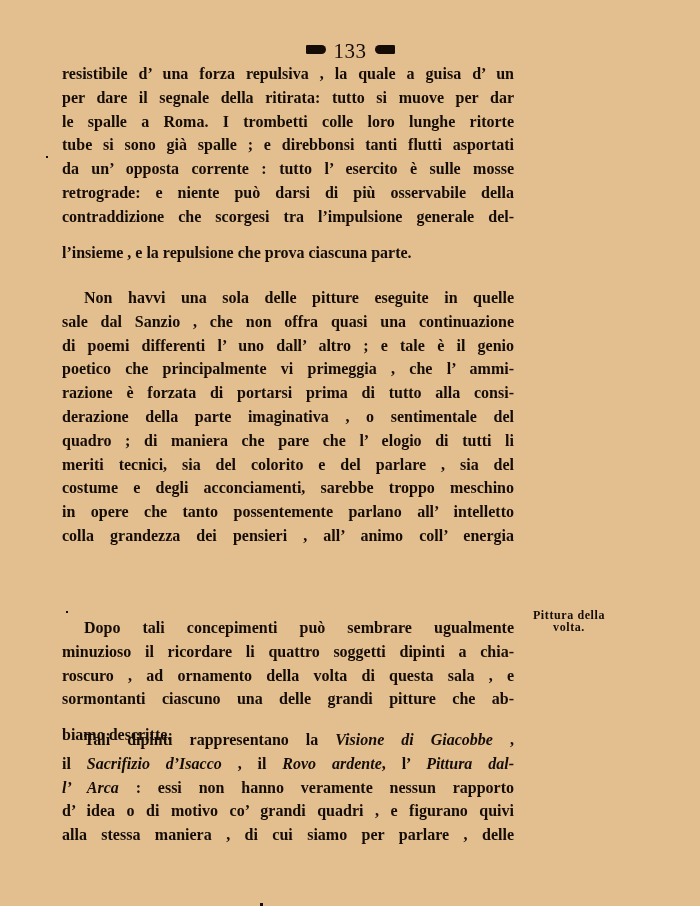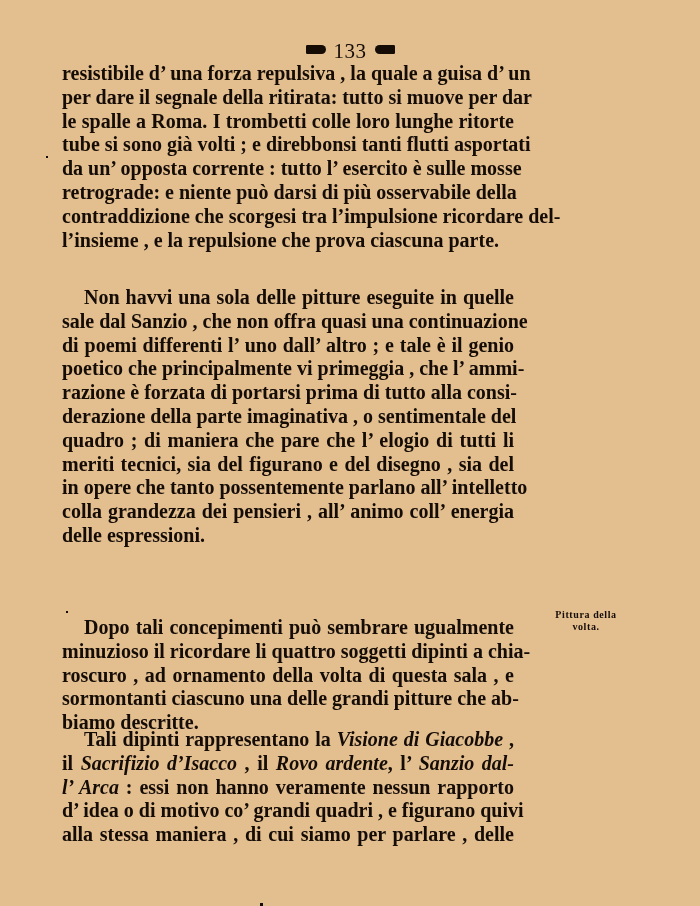--- a/index.html
+++ b/index.html
@@ -43,48 +43,49 @@
     }
     .header .num {
       display: inline-block;
       vertical-align: middle;
       letter-spacing: 0.5px;
     }
     .text {
       position: absolute;
       left: 62px;
       width: 452px;
-      font-size: 20px;
+      font-size: 16px;
       font-weight: bold;
       line-height: 23.8px;
     }
     .line {
       display: block;
       white-space: nowrap;
       text-align: justify;
       text-align-last: justify;
       height: 23.8px;
     }
     .line.last {
       text-align-last: left;
+      margin-top: 12px;
     }
     .line.indent {
       padding-left: 22px;
     }
     .p1 { top: 62px; }
     .p2 { top: 286px; font-family: Liberation Serif, serif; }
     .p3 { top: 616px; }
     .p4 { top: 728px; }
     em { font-style: italic; }
     .margin-note {
       position: absolute;
-      left: 539px;
+      left: 522px;
       top: 609px;
       width: 94px;
-      font-size: 10px;
+      font-size: 12px;
       font-weight: bold;
       line-height: 12px;
       text-align: center;
       letter-spacing: 0.6px;
     }
     .mark {
       position: absolute;
       background: #150c06;
     }
   </style>
@@ -92,52 +93,52 @@
 <body>
 
 <div class="header">
   <span class="orn left"></span><span class="num">133</span><span class="orn right"></span>
 </div>
 
 <div class="text p1">
   <span class="line">resistibile d’ una forza repulsiva , la quale a guisa d’ un</span>
   <span class="line">per dare il segnale della ritirata: tutto si muove per dar</span>
   <span class="line">le spalle a Roma. I trombetti colle loro lunghe ritorte</span>
-  <span class="line">tube si sono già volti ; e direbbonsi tanti flutti asportati</span>
+  <span class="line">tube si sono già spalle ; e direbbonsi tanti flutti asportati</span>
   <span class="line">da un’ opposta corrente : tutto l’ esercito è sulle mosse</span>
   <span class="line">retrograde: e niente può darsi di più osservabile della</span>
-  <span class="line">contraddizione che scorgesi tra l’impulsione ricordare del-</span>
+  <span class="line">contraddizione che scorgesi tra l’impulsione generale del-</span>
   <span class="line last">l’insieme , e la repulsione che prova ciascuna parte.</span>
 </div>
 
 <div class="text p2">
   <span class="line indent">Non havvi una sola delle pitture eseguite in quelle</span>
   <span class="line">sale dal Sanzio , che non offra quasi una continuazione</span>
   <span class="line">di poemi differenti l’ uno dall’ altro ; e tale è il genio</span>
   <span class="line">poetico che principalmente vi primeggia , che l’ ammi-</span>
   <span class="line">razione è forzata di portarsi prima di tutto alla consi-</span>
   <span class="line">derazione della parte imaginativa , o sentimentale del</span>
   <span class="line">quadro ; di maniera che pare che l’ elogio di tutti li</span>
-  <span class="line">meriti tecnici, sia del figurano e del disegno , sia del</span>
+  <span class="line">meriti tecnici, sia del colorito e del parlare , sia del</span>
+  <span class="line">costume e degli acconciamenti, sarebbe troppo meschino</span>
   <span class="line">in opere che tanto possentemente parlano all’ intelletto</span>
   <span class="line">colla grandezza dei pensieri , all’ animo coll’ energia</span>
-  <span class="line last">delle espressioni.</span>
 </div>
 
 <div class="text p3">
   <span class="line indent">Dopo tali concepimenti può sembrare ugualmente</span>
   <span class="line">minuzioso il ricordare li quattro soggetti dipinti a chia-</span>
   <span class="line">roscuro , ad ornamento della volta di questa sala , e</span>
   <span class="line">sormontanti ciascuno una delle grandi pitture che ab-</span>
   <span class="line last">biamo descritte.</span>
 </div>
 
 <div class="text p4">
   <span class="line indent"><span>Tali dipinti rappresentano la </span><em>Visione di Giacobbe</em><span> ,</span></span>
-  <span class="line"><span>il </span><em>Sacrifizio d’Isacco</em><span> , il </span><em>Rovo ardente</em><span>, l’ </span><em>Sanzio dal-</em></span>
+  <span class="line"><span>il </span><em>Sacrifizio d’Isacco</em><span> , il </span><em>Rovo ardente</em><span>, l’ </span><em>Pittura dal-</em></span>
   <span class="line"><em>l’ Arca</em><span> : essi non hanno veramente nessun rapporto</span></span>
   <span class="line">d’ idea o di motivo co’ grandi quadri , e figurano quivi</span>
   <span class="line">alla stessa maniera , di cui siamo per parlare , delle</span>
 </div>
 
 <div class="margin-note">
   <div>Pittura della</div>
   <div>volta.</div>
 </div>
 

